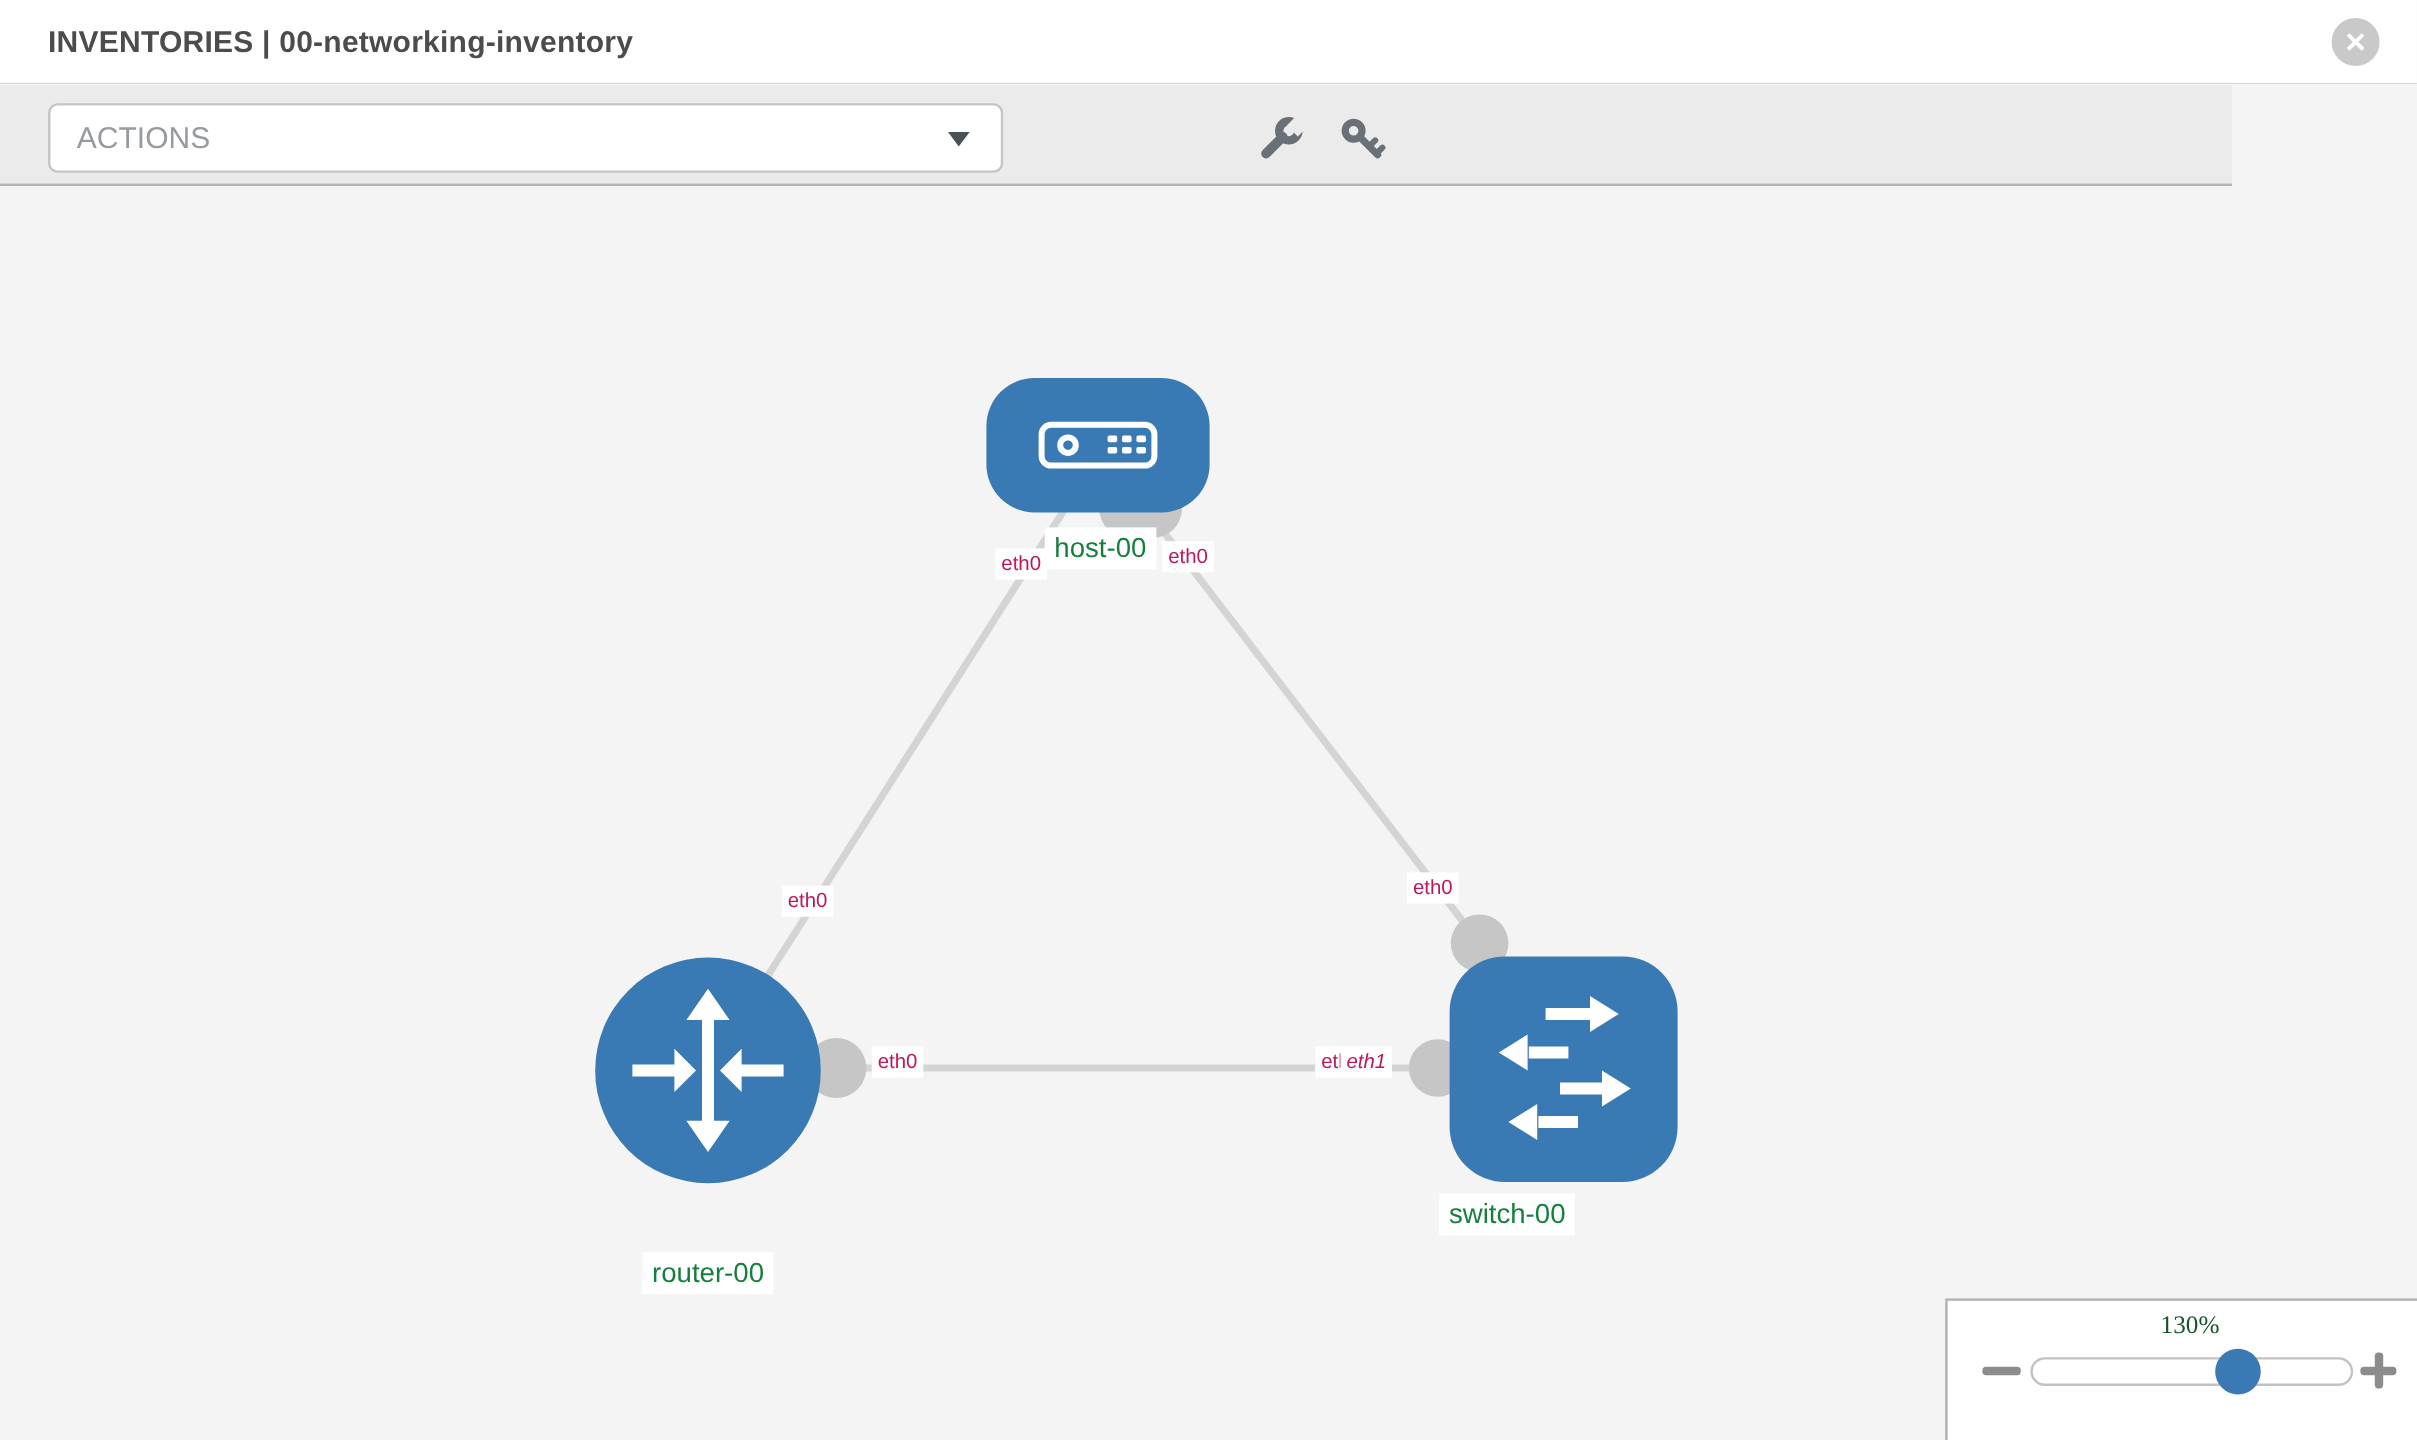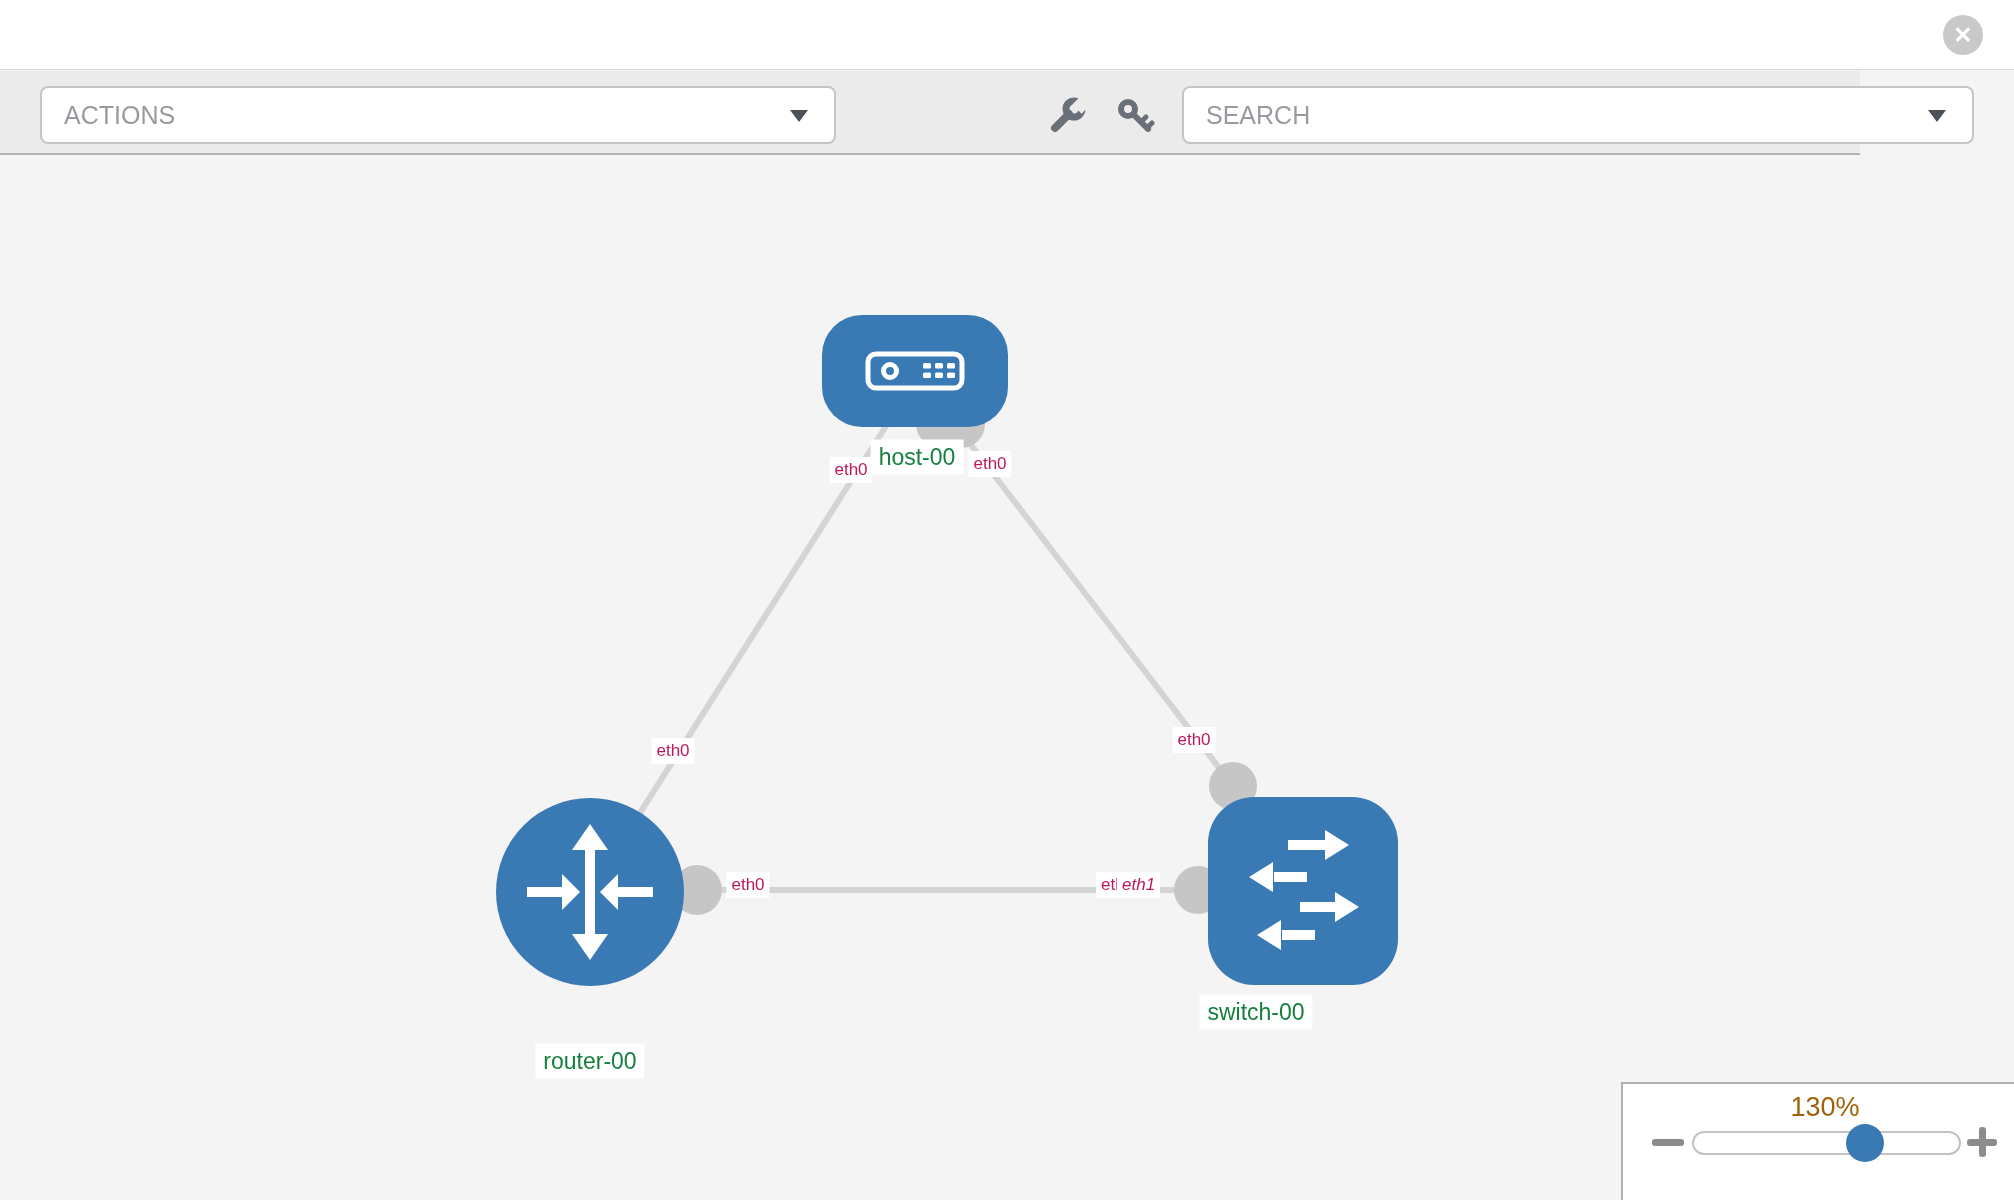--- a/index.html
+++ b/index.html
@@ -42,40 +42,41 @@
     padding:4px 8px; white-space:nowrap; z-index:10; }
   .iflabel { position:absolute; transform:translate(-50%,-50%);
     background:#ffffff; color:#be185d; font-size:17px;
     padding:3px 5px; white-space:nowrap; z-index:9; }
   .iflabel.anchor-left { transform:translate(0,-50%); }
 
   
   .zoom-panel { position:absolute; left:1621px; top:925px; width:500px; height:200px;
     background:#ffffff; border:2px solid #b0b0b0; z-index:20; }
   .zoom-level { position:absolute; left:132px; top:8px; width:140px;
-    text-align:center; font-size:27px; color:#a16207; }
+    text-align:center; font-size:21px; color:#14532d;font-family:Liberation Serif, serif; }
   .zoom-minus { position:absolute; left:20px; top:42px; width:48px; height:32px;
     cursor:pointer; }
   .zoom-minus .bar-h { position:absolute; left:9px; top:13px; width:32px; height:7px;
     border-radius:3px; background:#8c8c8c; }
   .zoom-track { position:absolute; left:69px; top:47px; width:269px; height:24px;
     border:2px solid #c2c2c2; border-radius:12px; background:#ffffff; cursor:pointer; }
   .zoom-thumb { position:absolute; left:223px; top:40px; width:38px; height:38px;
     border-radius:50%; background:#3a7ab4; cursor:grab; }
   .zoom-plus { position:absolute; left:338px; top:42px; width:48px; height:32px;
     cursor:pointer; }
   .zoom-plus .bar-h { position:absolute; left:6px; top:13px; width:30px; height:7px;
     border-radius:3px; background:#8c8c8c; }
   .zoom-plus .bar-v { position:absolute; left:17.5px; top:1px; width:7px; height:30px;
     border-radius:3px; background:#8c8c8c; }
 </style>
 </head>
 <body>
 
 <div class="header">
+  <div class="page-title">INVENTORIES | 00-networking-inventory</div>
   <div class="close-btn">
     <span class="close-x">✕</span>
   </div>
 </div>
 
 <div class="toolbar">
   <div class="select actions">
     <span class="select-label">ACTIONS</span>
     <span class="caret"></span>
   </div>
@@ -89,24 +90,20 @@
   </div>
   <div class="tool-icon key">
     <svg width="40" height="40" viewBox="0 0 40 40">
       <circle cx="13" cy="13" r="7" fill="none" stroke="#6a7078" stroke-width="6"></circle>
       <line x1="18" y1="18" x2="33" y2="33" stroke="#6a7078" stroke-width="6" stroke-linecap="round"></line>
       <line x1="26" y1="26" x2="31" y2="21" stroke="#6a7078" stroke-width="5" stroke-linecap="round"></line>
       <line x1="32" y1="32" x2="37" y2="27" stroke="#6a7078" stroke-width="5" stroke-linecap="round"></line>
     </svg>
   </div>
 
-  <div class="select search">
-    <span class="select-label">SEARCH</span>
-    <span class="caret"></span>
-  </div>
 </div>
 
 <div class="canvas">
 
   <svg class="net-svg" width="2014" height="1200" viewBox="0 0 2014 1200">
 
     <line x1="895" y1="412" x2="610" y2="860" stroke="#d4d4d4" stroke-width="6"></line>
     <line x1="948" y1="415" x2="1233" y2="786" stroke="#d4d4d4" stroke-width="6"></line>
     <line x1="660" y1="890" x2="1210" y2="890" stroke="#d4d4d4" stroke-width="6"></line>
 

